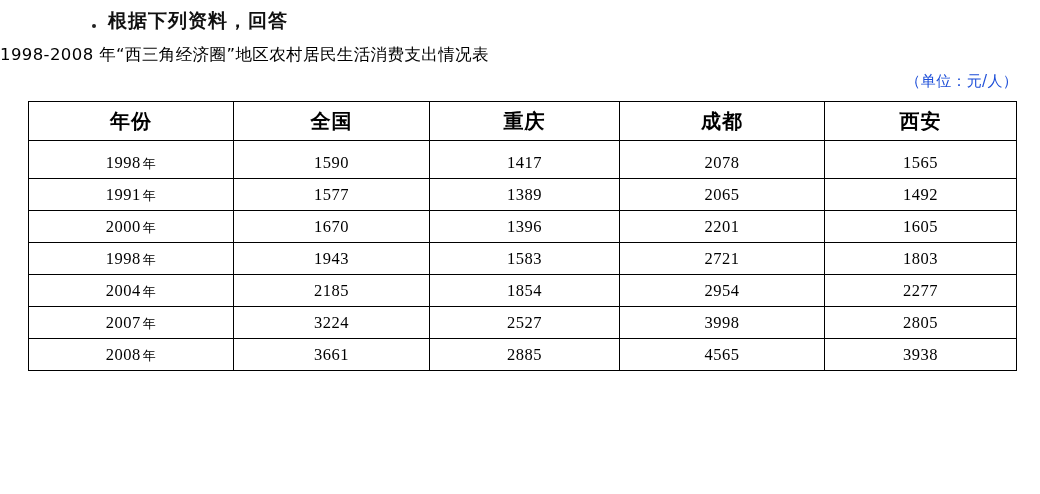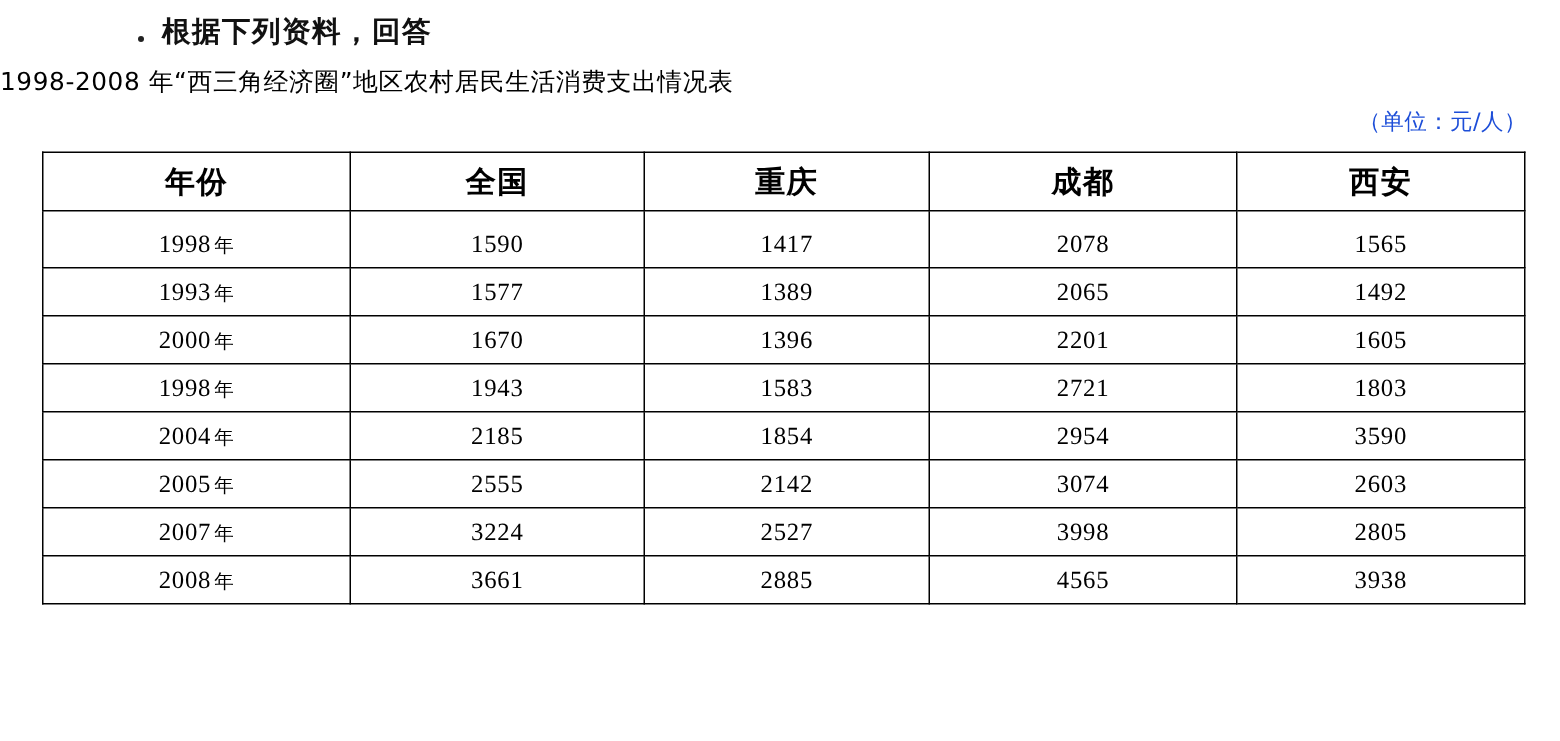--- a/index.html
+++ b/index.html
@@ -135,21 +135,21 @@
     </thead>
     <tbody>
       <tr>
         <td class="year-cell"><span>1998</span><span class="yr-suffix">年</span></td>
         <td>1590</td>
         <td>1417</td>
         <td>2078</td>
         <td>1565</td>
       </tr>
       <tr>
-        <td class="year-cell"><span>1993</span><span class="yr-suffix">年</span></td>
+        <td class="year-cell"><span>1991</span><span class="yr-suffix">年</span></td>
         <td>1577</td>
         <td>1389</td>
         <td>2065</td>
         <td>1492</td>
       </tr>
       <tr>
         <td class="year-cell"><span>2000</span><span class="yr-suffix">年</span></td>
         <td>1670</td>
         <td>1396</td>
         <td>2201</td>
@@ -160,28 +160,21 @@
         <td>1943</td>
         <td>1583</td>
         <td>2721</td>
         <td>1803</td>
       </tr>
       <tr>
         <td class="year-cell"><span>2004</span><span class="yr-suffix">年</span></td>
         <td>2185</td>
         <td>1854</td>
         <td>2954</td>
-        <td>3590</td>
-      </tr>
-      <tr>
-        <td class="year-cell"><span>2005</span><span class="yr-suffix">年</span></td>
-        <td>2555</td>
-        <td>2142</td>
-        <td>3074</td>
-        <td>2603</td>
+        <td>2277</td>
       </tr>
       <tr>
         <td class="year-cell"><span>2007</span><span class="yr-suffix">年</span></td>
         <td>3224</td>
         <td>2527</td>
         <td>3998</td>
         <td>2805</td>
       </tr>
       <tr>
         <td class="year-cell"><span>2008</span><span class="yr-suffix">年</span></td>

